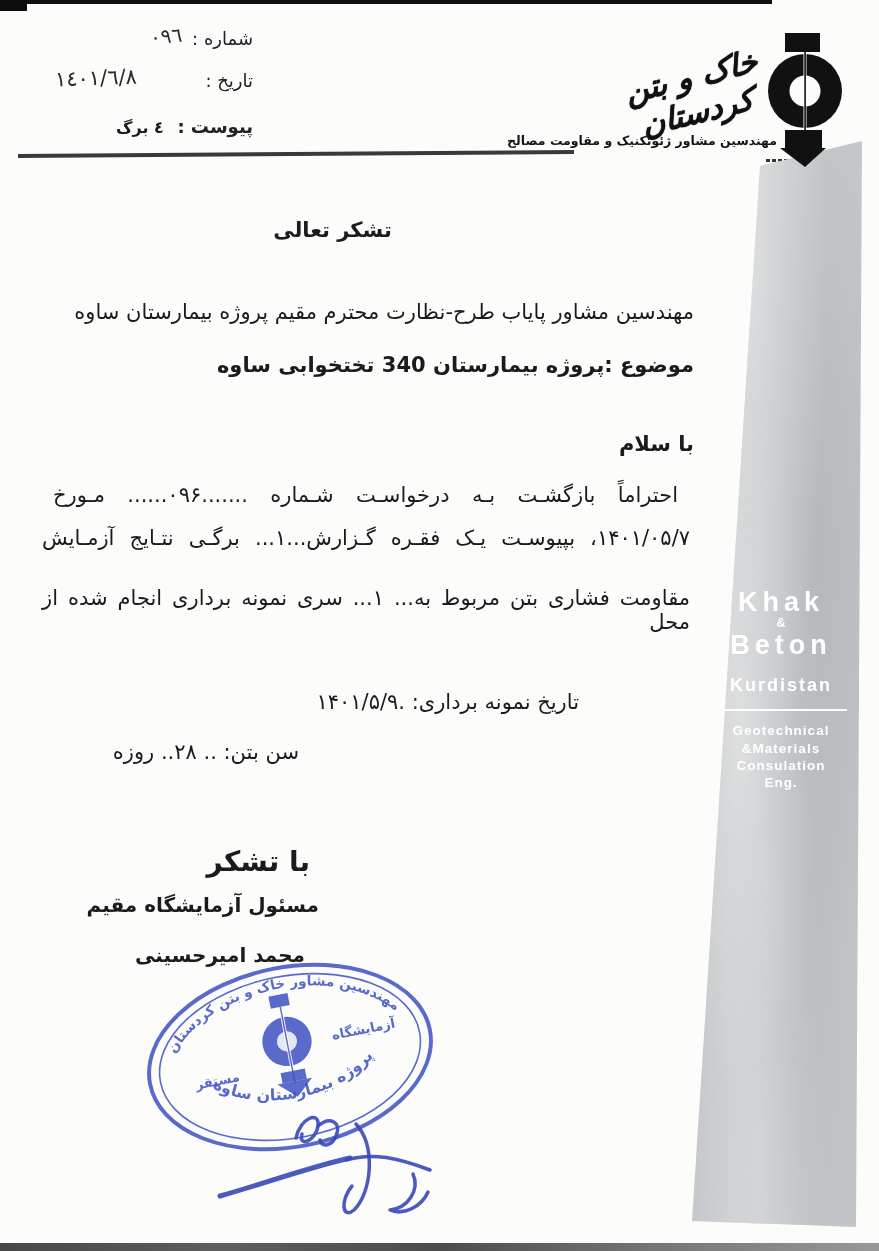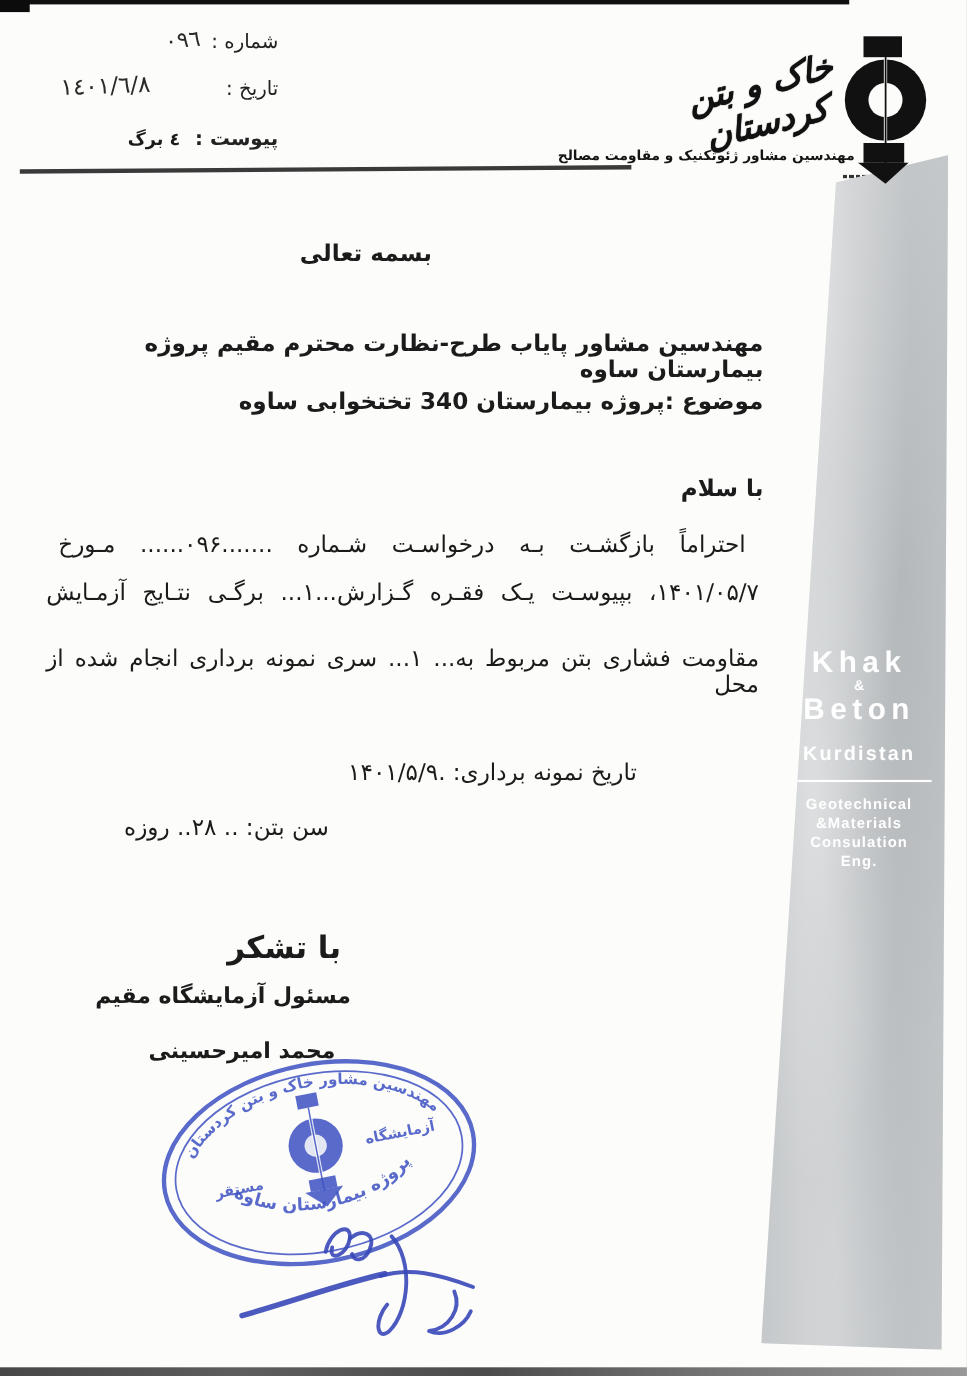--- a/index.html
+++ b/index.html
@@ -55,21 +55,21 @@
   .band-text{position:absolute;left:28px;top:430px;width:146px;text-align:center;
     color:#fff;font-family:"Liberation Sans", sans-serif;font-weight:bold;margin-top:20px;}
   .bt-big{font-size:27px;letter-spacing:5px;line-height:1.05;}
   .bt-amp{font-size:13px;line-height:1.1;}
   .bt-kurd{font-size:18px;letter-spacing:2px;margin-top:16px;}
   .bt-divider{width:132px;height:2.5px;background:#fff;margin:13px auto 11px auto;}
   .bt-small{font-size:13.5px;letter-spacing:1px;line-height:1.28;}
   
   .basmala{left:245px;top:218px;width:175px;text-align:center;
     font-size:21px;font-weight:bold;}
-  .addressee{right:185px;top:300px;font-size:21px;font-weight:bold;padding-left:19px;}
+  .addressee{right:185px;top:300px;font-size:21px;font-weight:normal;padding-left:19px;}
   .subject{right:185px;top:353px;font-size:21px;font-weight:bold;}
   .salutation{right:185px;top:432px;font-size:21px;font-weight:bold;}
   .pline{font-size:21px;text-align:justify;text-align-last:justify;direction:rtl;}
   .pline1{right:201px;top:483px;width:625px;}
   .pline2{right:189px;top:526px;width:648px;}
   .pline3{right:189px;top:586px;width:648px;}
   .pline4{right:189px;top:637px;width:648px;}
   .sampling-date{right:300px;top:690px;font-size:21px;}
   .concrete-age{right:580px;top:740px;font-size:21px;}
   .thanks{right:569px;top:845px;font-size:28px;font-weight:bold;}
@@ -125,21 +125,21 @@
       <div class="bt-big">Beton</div>
       <div class="bt-kurd">Kurdistan</div>
       <div class="bt-divider"></div>
       <div class="bt-small">Geotechnical</div>
       <div class="bt-small">&amp;Materials</div>
       <div class="bt-small">Consulation</div>
       <div class="bt-small">Eng.</div>
     </div>
   </div>
 
-  <div class="abs fa basmala">بسمه تعالی</div>
+  <div class="abs fa basmala">تشکر تعالی</div>
   <div class="abs fa addressee">مهندسین مشاور پایاب طرح-نظارت محترم مقیم پروژه بیمارستان ساوه</div>
   <div class="abs fa subject">موضوع :پروژه بیمارستان 340 تختخوابی ساوه</div>
   <div class="abs fa salutation">با سلام</div>
 
   <div class="abs pline pline1">احتراماً بازگشـت بـه درخواسـت شـماره .......۰۹۶...... مـورخ</div>
   <div class="abs pline pline2">۱۴۰۱/۰۵/۷، بپیوسـت یـک فقـره گـزارش...۱... برگـی نتـایج آزمـایش</div>
   <div class="abs pline pline3">مقاومت فشاری بتن مربوط به... ۱... سری نمونه برداری انجام شده از محل</div>
 
   <div class="abs fa sampling-date">تاریخ نمونه برداری: .۱۴۰۱/۵/۹</div>
   <div class="abs fa concrete-age">سن بتن: .. ۲۸..  روزه</div>

